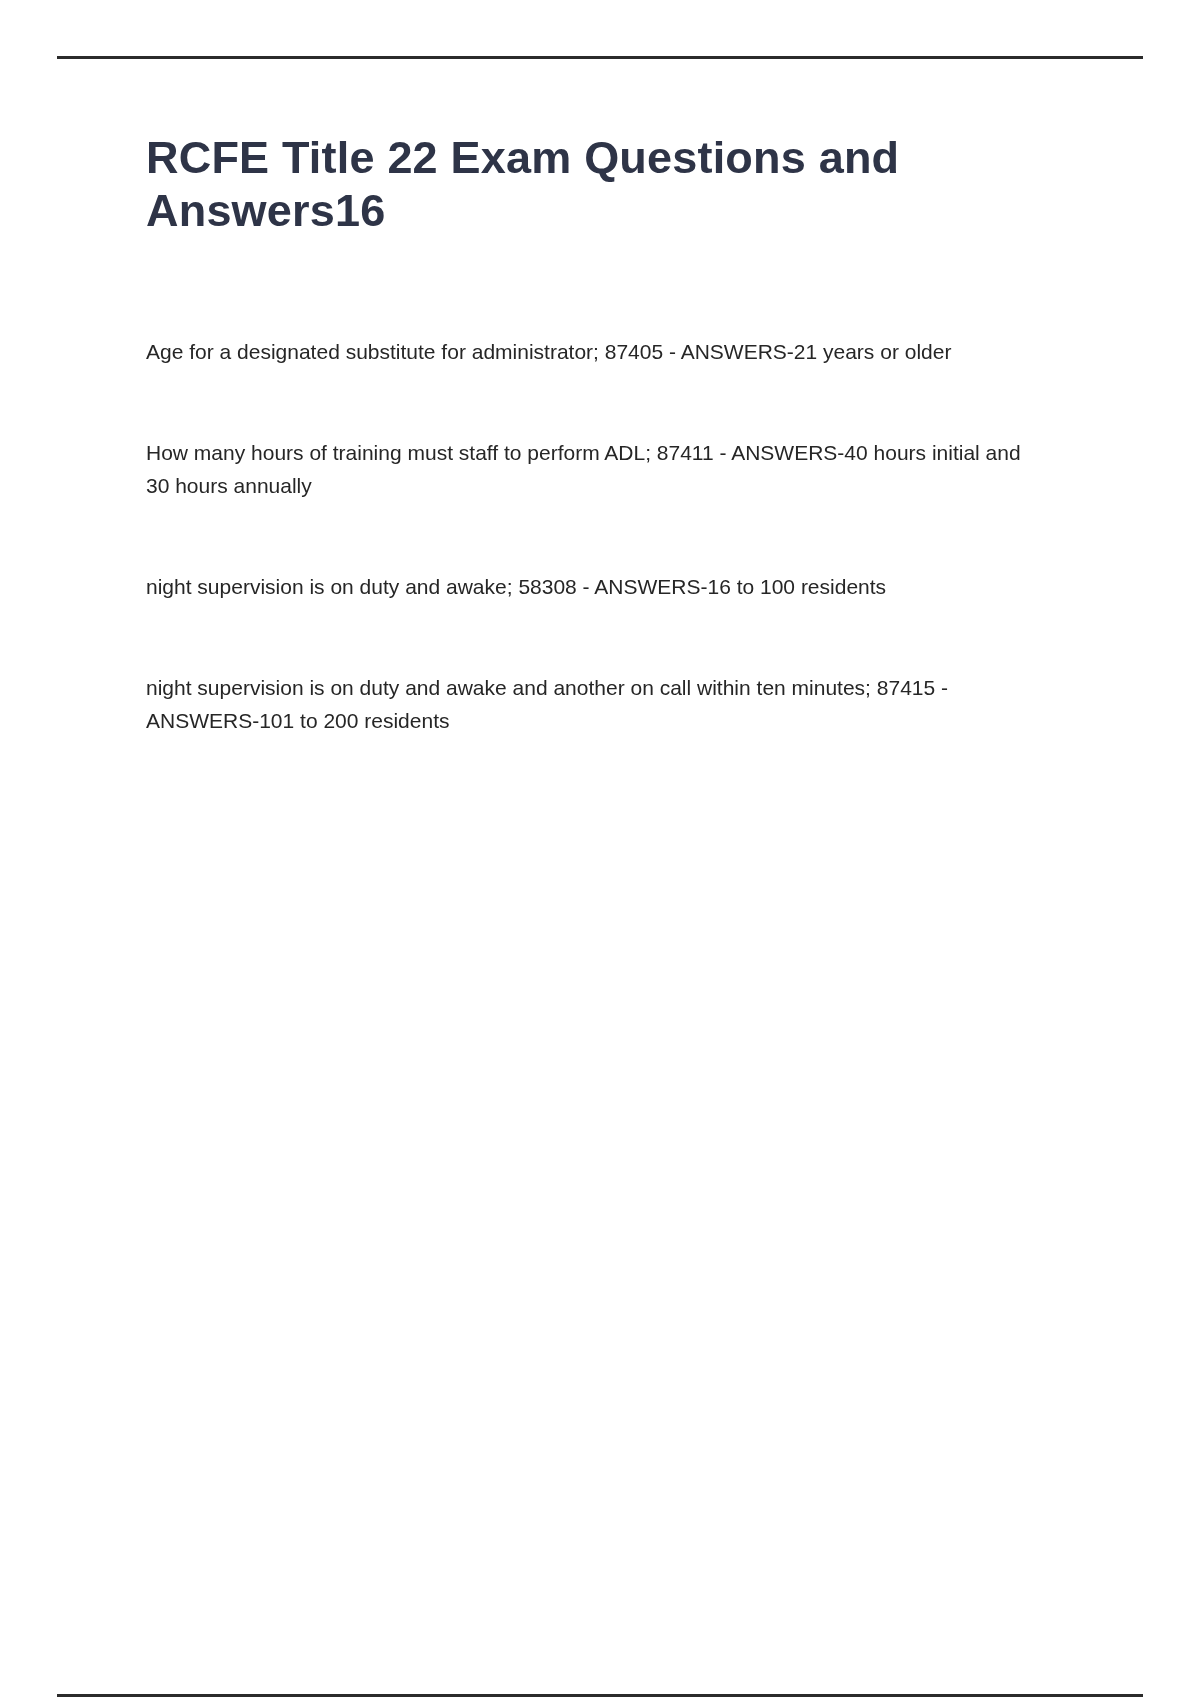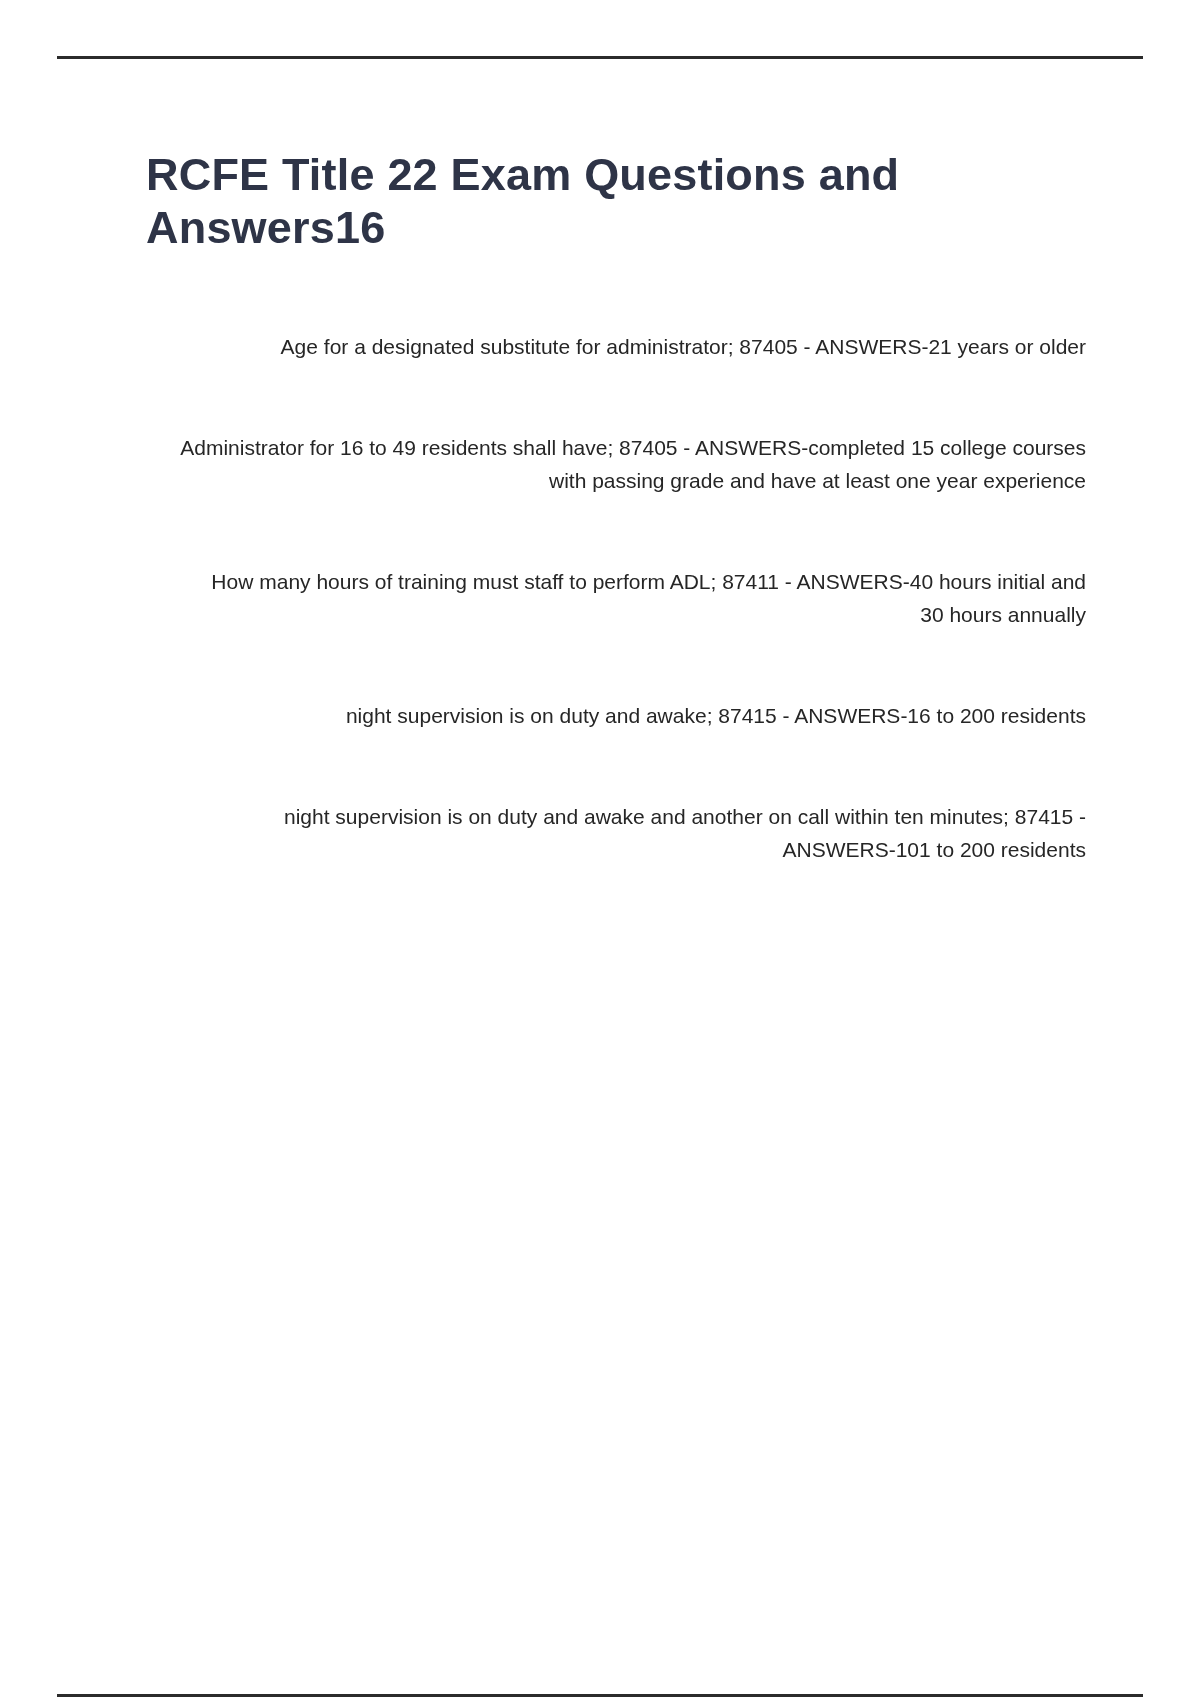--- a/index.html
+++ b/index.html
@@ -24,34 +24,33 @@
     left: 57px;
     width: 1086px;
     height: 3px;
     background: var(--rule);
   }
   .rule-top { top: 56px; }
   .rule-bottom { top: 1694px; }
   .content {
     position: absolute;
     left: 146px;
-    top: 17px;
+    top: 0;
     width: 940px;
   }
   .page-title {
     margin-top: 131px;
     font-size: 45px;
     line-height: 53px;
     font-weight: bold;
     color: var(--title);
     letter-spacing: 0.2px;
   }
   .qa-list {
-    margin-top: 76px;
-    text-align: right;
+    margin-top: 98px;
   }
   .qa-paragraph {
     font-size: 21px;
     line-height: 33px;
     color: var(--body-text);
     white-space: pre;
     margin: 0 0 68px 0;
   }
 </style>
 </head>
@@ -60,31 +59,29 @@
 <div class="page">
   <div class="rule rule-top"></div>
 
   <div class="content">
     <h1 class="page-title">RCFE Title 22 Exam Questions and Answers16</h1>
 
     <div class="qa-list">
 
         <p class="qa-paragraph">Age for a designated substitute for administrator; 87405 - ANSWERS-21 years or older</p>
 
-        <p class="qa-paragraph">Administrator for 16 to 49 residents shall have; 87405 - ANSWERS-completed 15 college courses
-with passing grade and have at least one year experience</p>
 
 
 
 
         <p class="qa-paragraph">How many hours of training must staff to perform ADL; 87411 - ANSWERS-40 hours initial and
 30 hours annually</p>
 
 
-        <p class="qa-paragraph">night supervision is on duty and awake; 87415 - ANSWERS-16 to 200 residents</p>
+        <p class="qa-paragraph">night supervision is on duty and awake; 58308 - ANSWERS-16 to 100 residents</p>
 
         <p class="qa-paragraph">night supervision is on duty and awake and another on call within ten minutes; 87415 -
 ANSWERS-101 to 200 residents</p>
       </div>
   </div>
 
   <div class="rule rule-bottom"></div>
 </div>
 
 </body></html>

